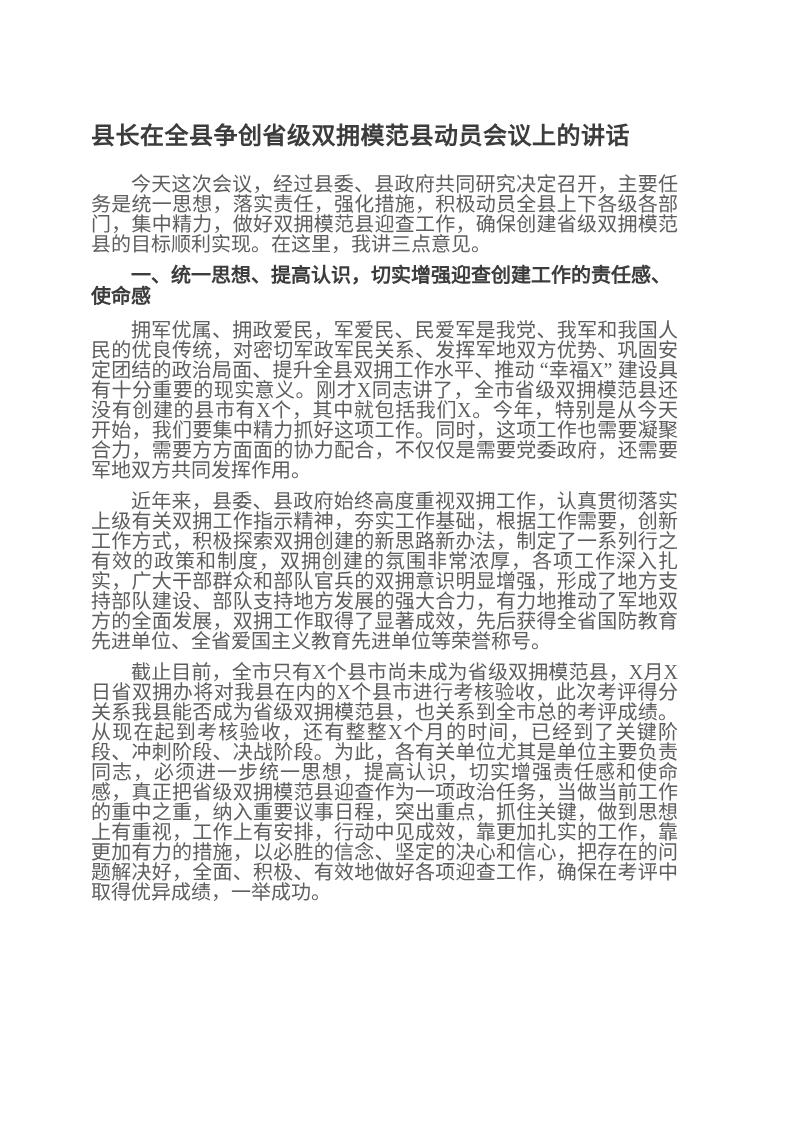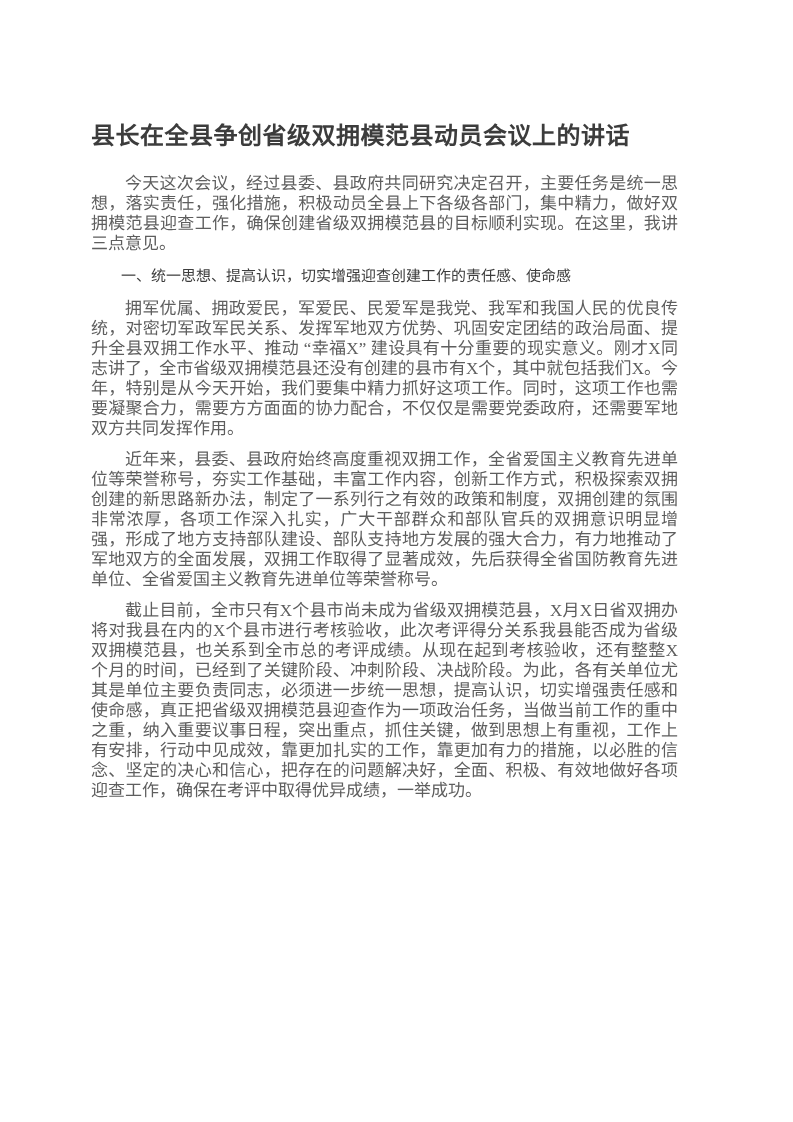--- a/index.html
+++ b/index.html
@@ -31,43 +31,43 @@
   }
   .salutation {
     font-family: "Liberation Serif", serif;
     font-size: 17px;
     line-height: 20px;
     color: #5e5e5e;
     margin: 0 0 10px 0;
   }
   .para {
     font-family: "Liberation Serif", serif;
-    font-size: 17px;
+    font-size: 20px;
     line-height: 20px;
     color: #5e5e5e;
     text-indent: 2em;
     text-align: justify;
     text-justify: inter-ideograph;
     margin: 0 0 11px 0;
   }
   .heading {
     font-family: "Liberation Sans", sans-serif;
-    font-weight: normal;
-    font-size: 15px;
+    font-weight: bold;
+    font-size: 20px;
     line-height: 21px;
     color: #3c3c3c;
     text-indent: 2em;
     margin: 4px 0 13px 0;
   }
 </style>
 </head>
 <body>
 
 <div class="page">
   <h1 class="doc-title">县长在全县争创省级双拥模范县动员会议上的讲话</h1>
   <div>
       <p class="para">今天这次会议，经过县委、县政府共同研究决定召开，主要任务是统一思想，落实责任，强化措施，积极动员全县上下各级各部门，集中精力，做好双拥模范县迎查工作，确保创建省级双拥模范县的目标顺利实现。在这里，我讲三点意见。</p>
       <p class="heading">一、统一思想、提高认识，切实增强迎查创建工作的责任感、使命感</p>
       <p class="para">拥军优属、拥政爱民，军爱民、民爱军是我党、我军和我国人民的优良传统，对密切军政军民关系、发挥军地双方优势、巩固安定团结的政治局面、提升全县双拥工作水平、推动 “幸福X” 建设具有十分重要的现实意义。刚才X同志讲了，全市省级双拥模范县还没有创建的县市有X个，其中就包括我们X。今年，特别是从今天开始，我们要集中精力抓好这项工作。同时，这项工作也需要凝聚合力，需要方方面面的协力配合，不仅仅是需要党委政府，还需要军地双方共同发挥作用。</p>
-      <p class="para">近年来，县委、县政府始终高度重视双拥工作，全省爱国主义教育先进单位等荣誉称号，夯实工作基础，丰富工作内容，创新工作方式，积极探索双拥创建的新思路新办法，制定了一系列行之有效的政策和制度，双拥创建的氛围非常浓厚，各项工作深入扎实，广大干部群众和部队官兵的双拥意识明显增强，形成了地方支持部队建设、部队支持地方发展的强大合力，有力地推动了军地双方的全面发展，双拥工作取得了显著成效，先后获得全省国防教育先进单位、全省爱国主义教育先进单位等荣誉称号。</p>
+      <p class="para">近年来，县委、县政府始终高度重视双拥工作，认真贯彻落实上级有关双拥工作指示精神，夯实工作基础，根据工作需要，创新工作方式，积极探索双拥创建的新思路新办法，制定了一系列行之有效的政策和制度，双拥创建的氛围非常浓厚，各项工作深入扎实，广大干部群众和部队官兵的双拥意识明显增强，形成了地方支持部队建设、部队支持地方发展的强大合力，有力地推动了军地双方的全面发展，双拥工作取得了显著成效，先后获得全省国防教育先进单位、全省爱国主义教育先进单位等荣誉称号。</p>
       <p class="para">截止目前，全市只有X个县市尚未成为省级双拥模范县，X月X日省双拥办将对我县在内的X个县市进行考核验收，此次考评得分关系我县能否成为省级双拥模范县，也关系到全市总的考评成绩。从现在起到考核验收，还有整整X个月的时间，已经到了关键阶段、冲刺阶段、决战阶段。为此，各有关单位尤其是单位主要负责同志，必须进一步统一思想，提高认识，切实增强责任感和使命感，真正把省级双拥模范县迎查作为一项政治任务，当做当前工作的重中之重，纳入重要议事日程，突出重点，抓住关键，做到思想上有重视，工作上有安排，行动中见成效，靠更加扎实的工作，靠更加有力的措施，以必胜的信念、坚定的决心和信心，把存在的问题解决好，全面、积极、有效地做好各项迎查工作，确保在考评中取得优异成绩，一举成功。</p>
     </div>
 </div>
 
 </body></html>

